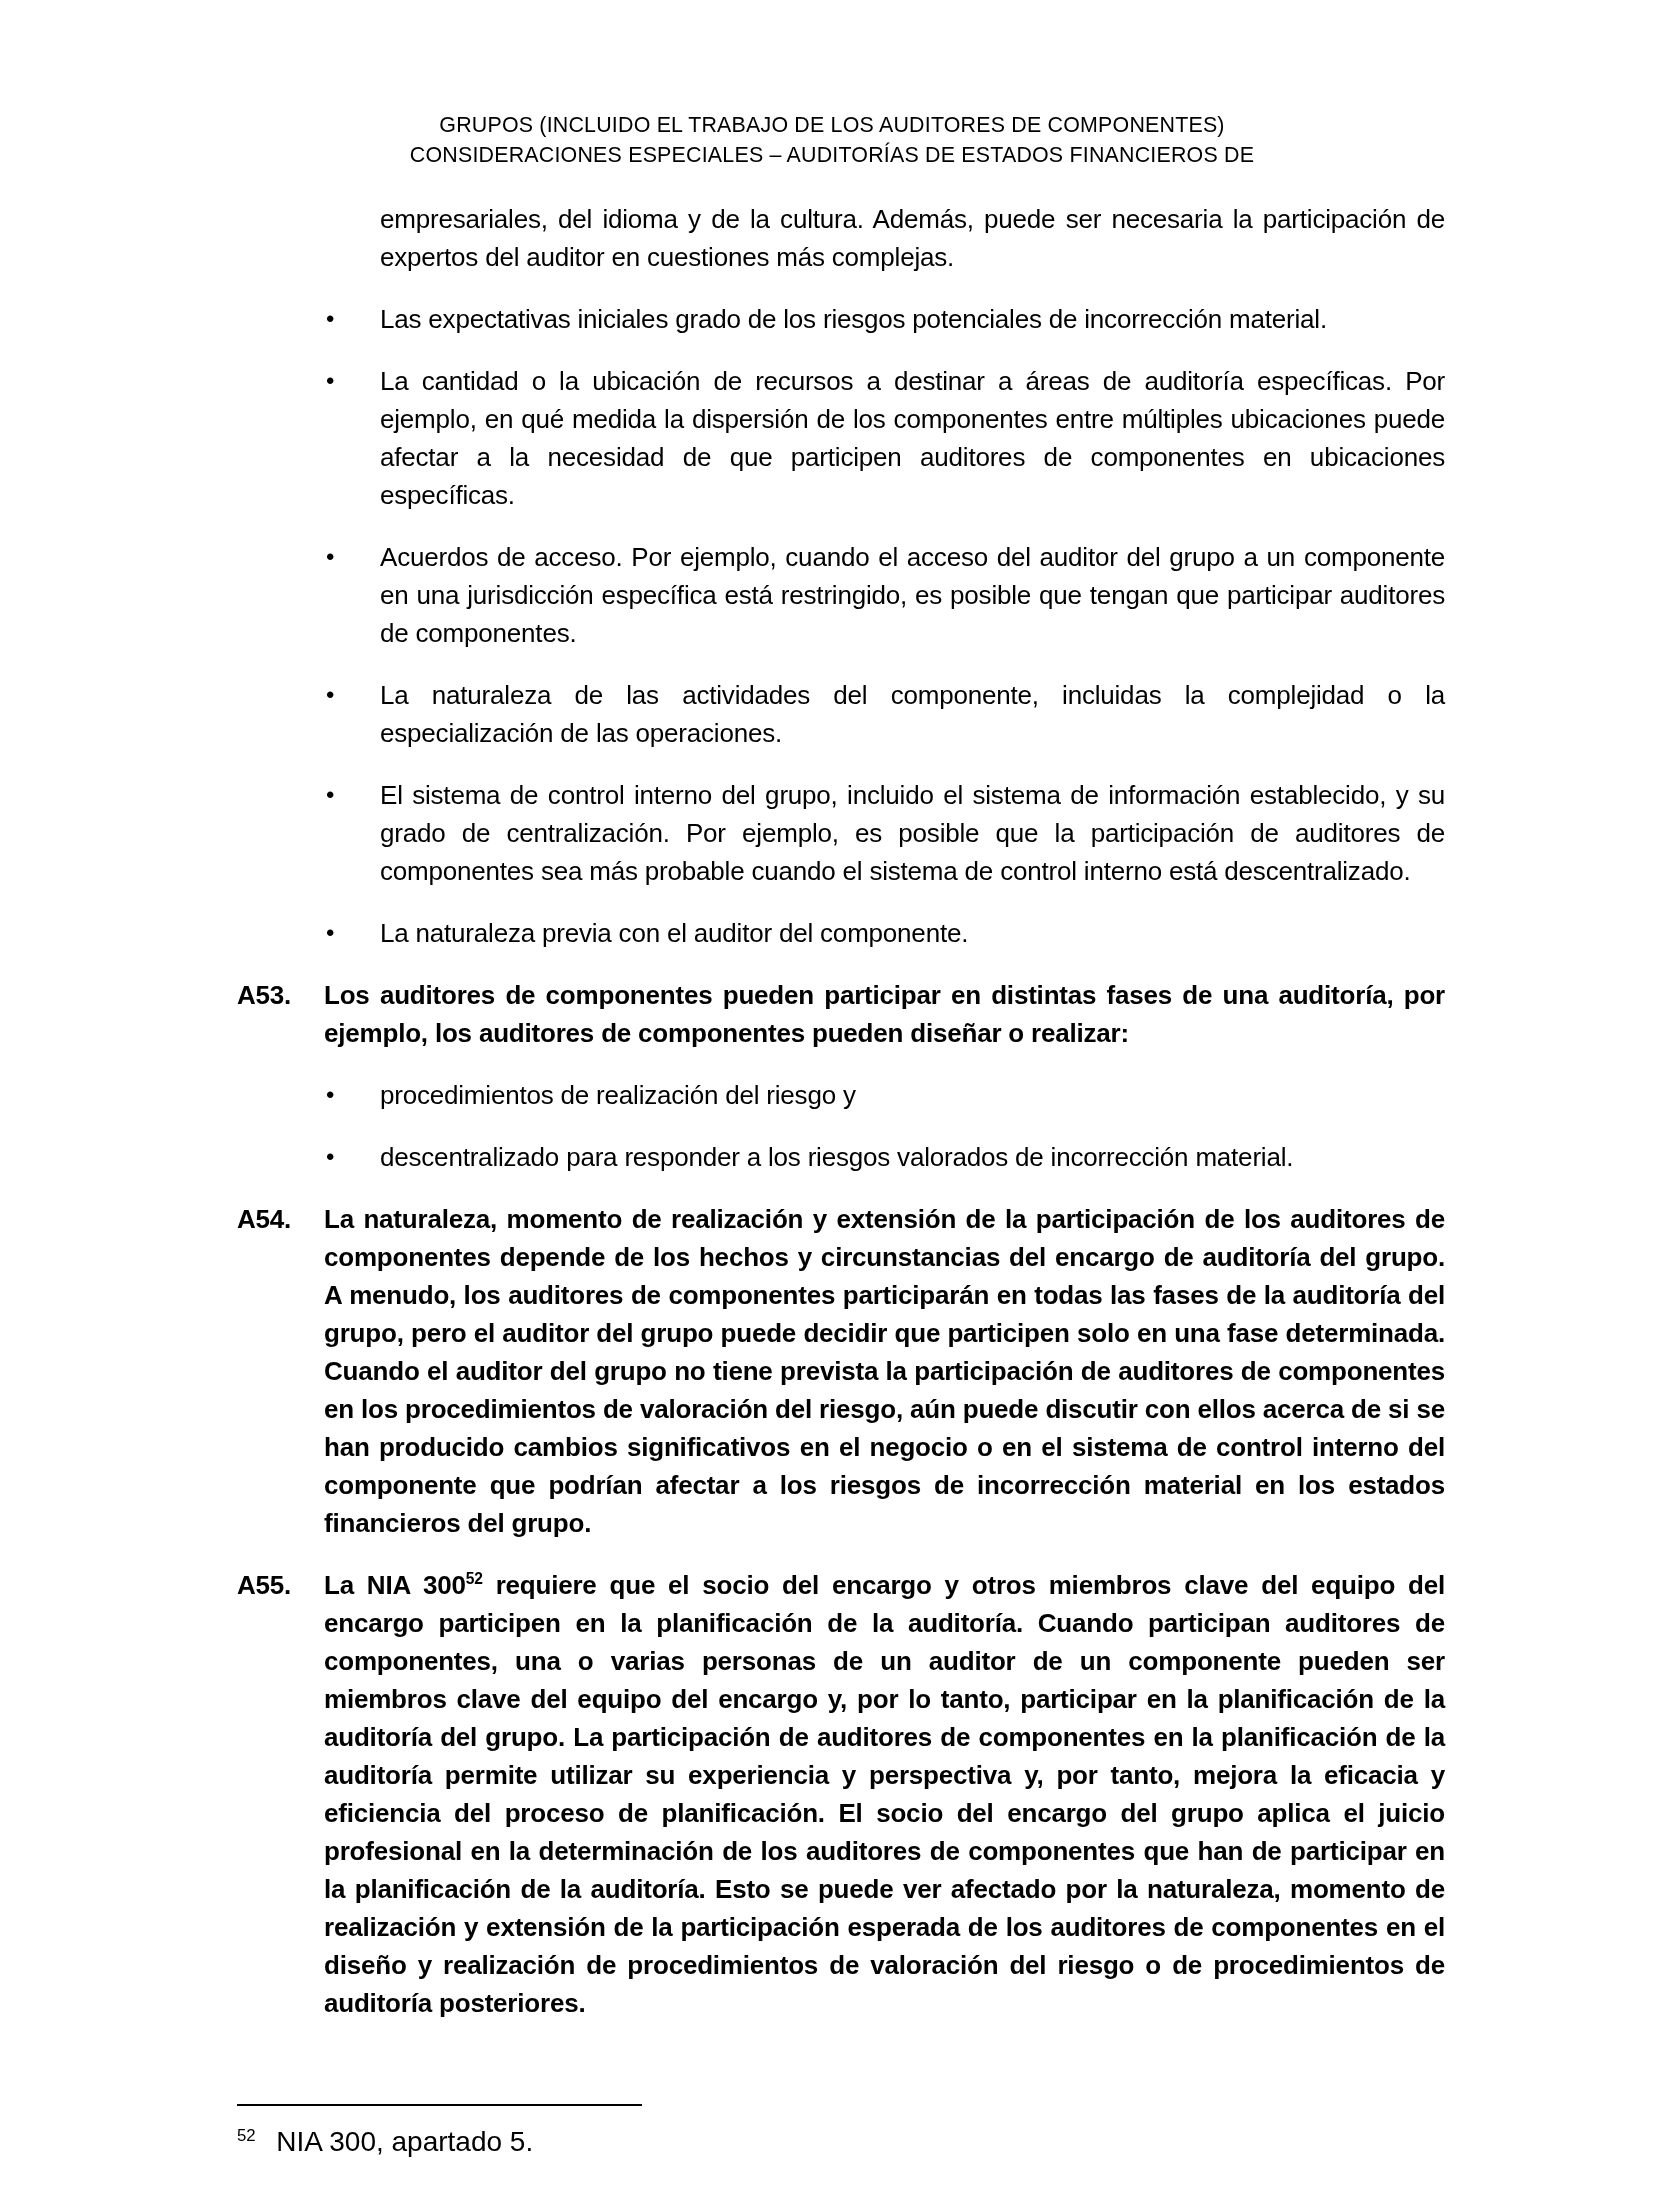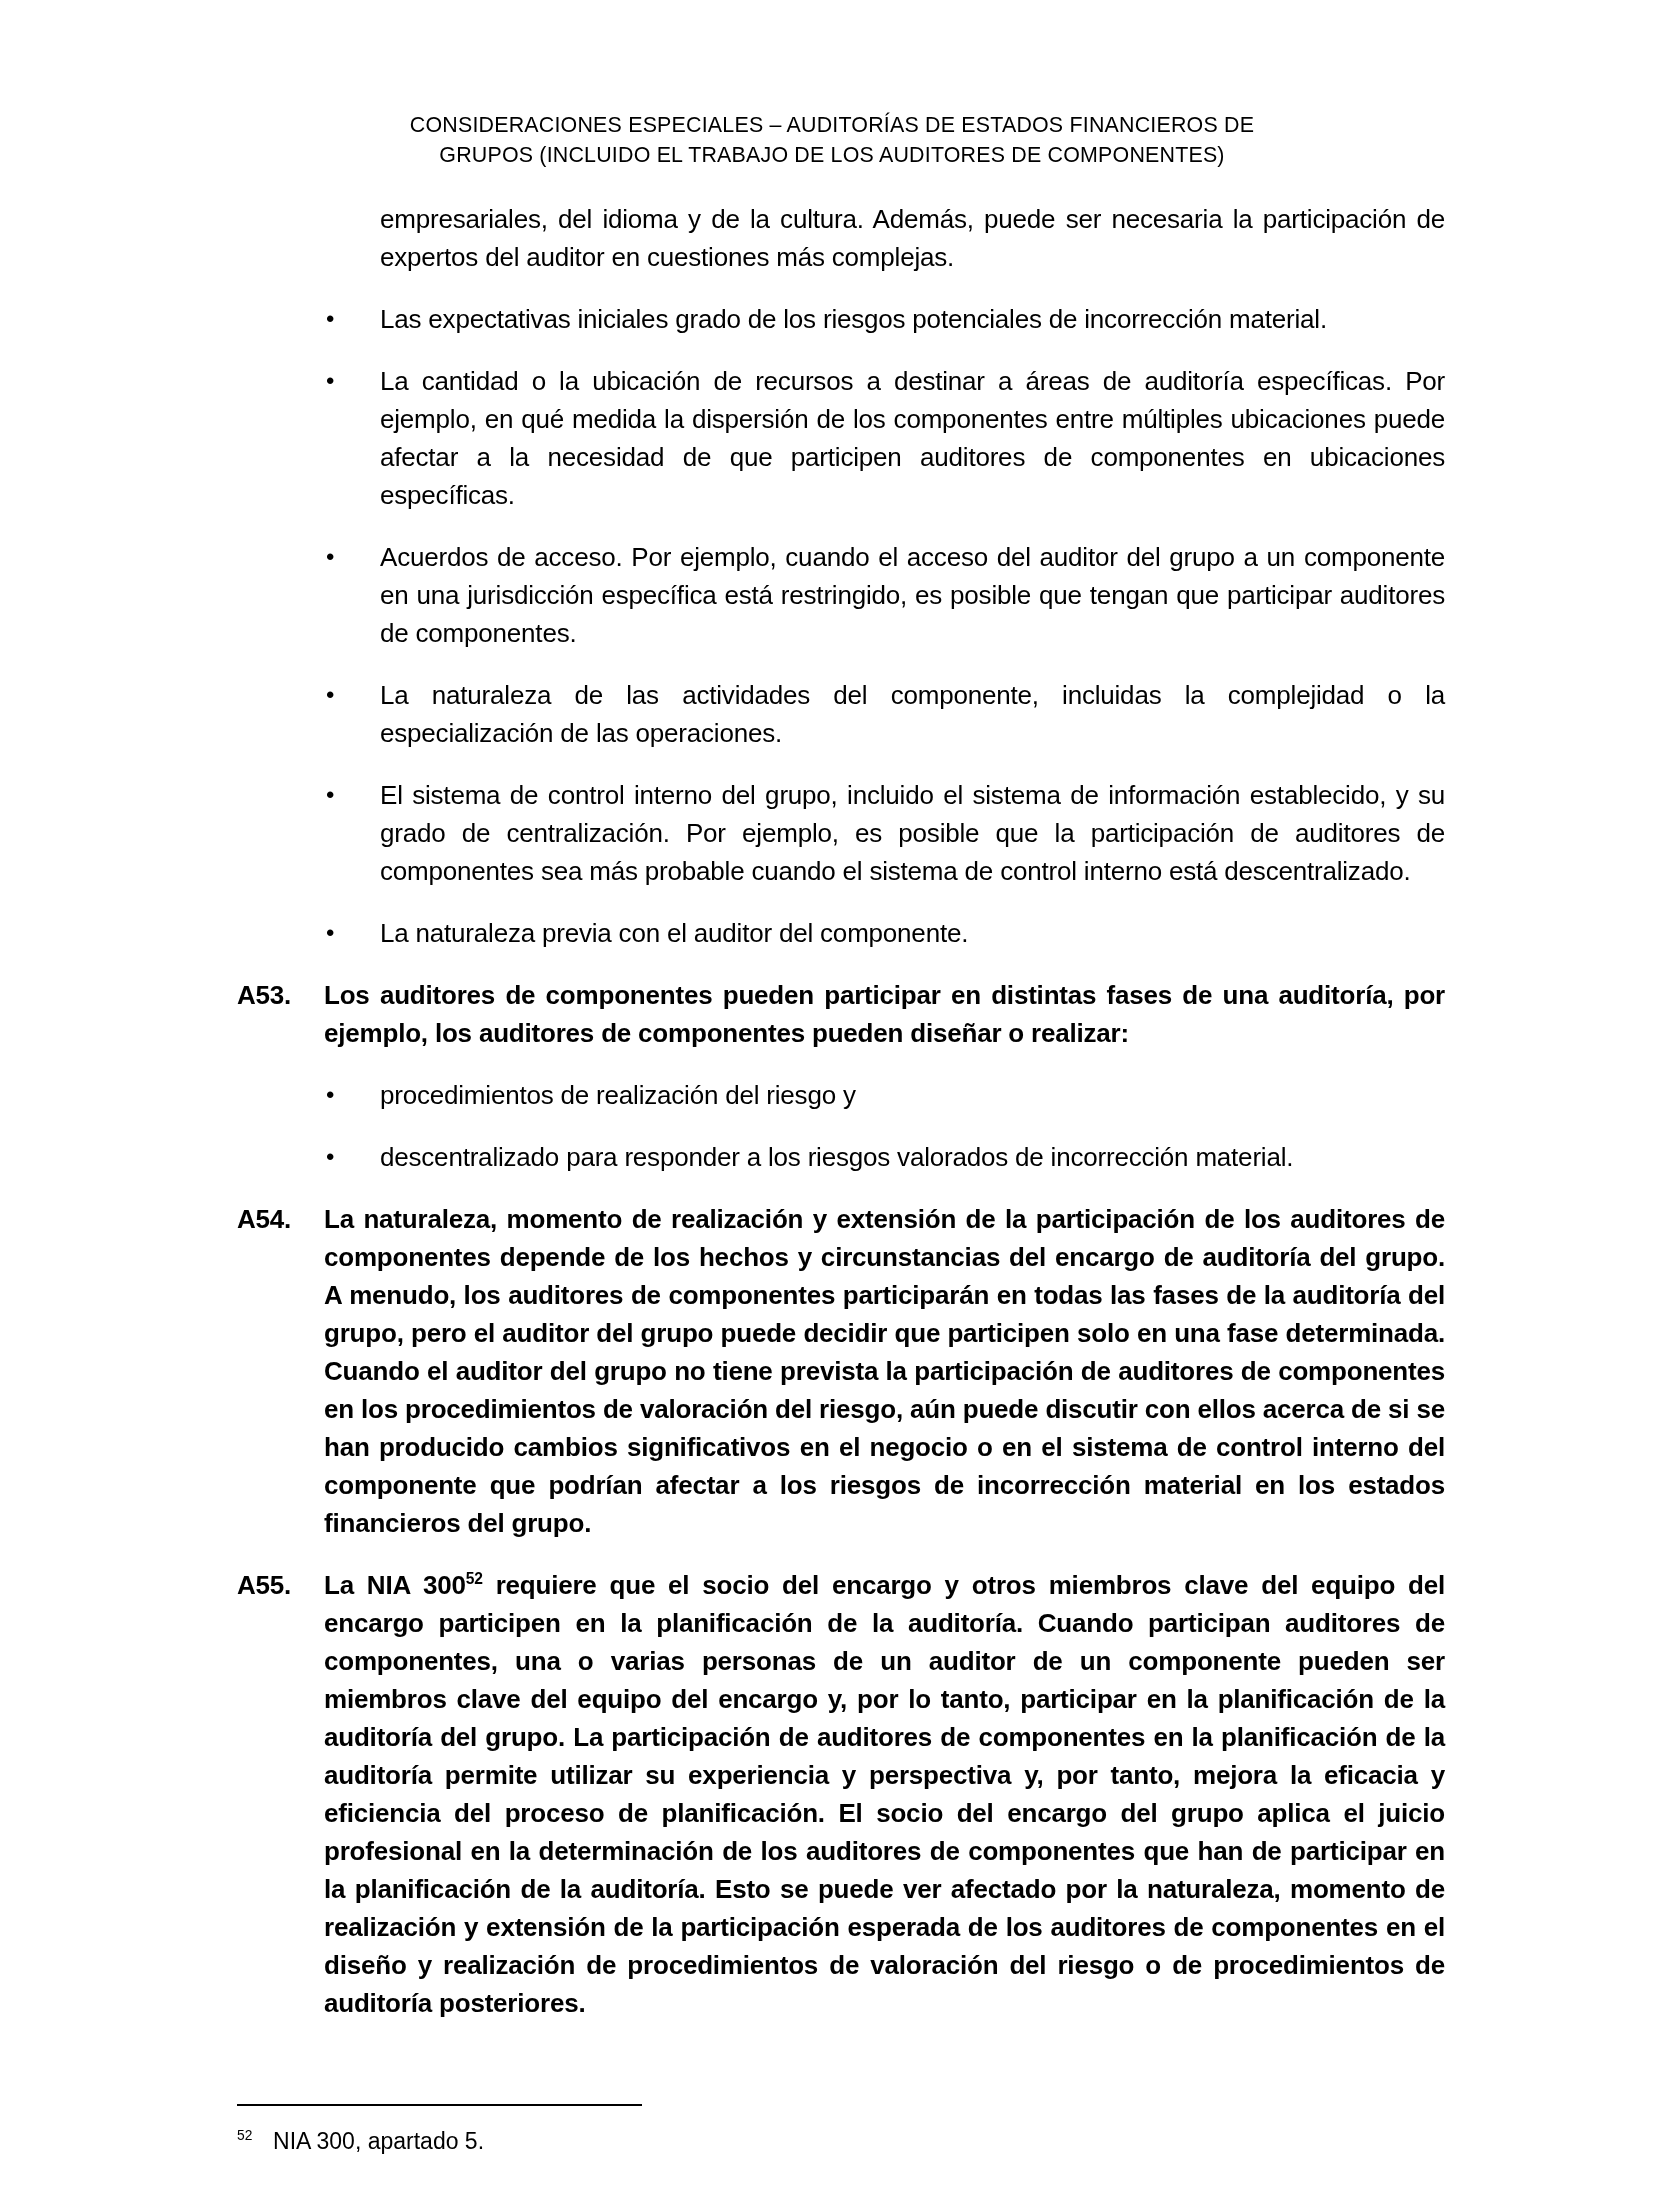--- a/index.html
+++ b/index.html
@@ -64,38 +64,38 @@
     top: 2104px;
     width: 1208px;
   }
   .fn-rule {
     width: 405px;
     height: 2.4px;
     background: #000000;
   }
   .fn-line {
     margin-top: 20.7px;
-    font-size: 23px;
+    font-size: 28px;
     line-height: 29px;
   }
   .fn-marker {
     font-size: 60%;
     line-height: 0;
     vertical-align: super;
     margin-right: 20.7px;
   }
 </style>
 </head>
 <body>
 
 <div class="page">
 
   <div class="header">
+    <div>GRUPOS (INCLUIDO EL TRABAJO DE LOS AUDITORES DE COMPONENTES)</div>
     <div>CONSIDERACIONES ESPECIALES – AUDITORÍAS DE ESTADOS FINANCIEROS DE</div>
-    <div>GRUPOS (INCLUIDO EL TRABAJO DE LOS AUDITORES DE COMPONENTES)</div>
   </div>
 
   <div class="content">
 
     <p class="block p-cont">empresariales, del idioma y de la cultura. Además, puede ser necesaria la participación de expertos del auditor en cuestiones más complejas.</p>
 
     <div class="block bullet-row">
       <span class="bullet-dot">•</span>
       <span class="bullet-text">Las expectativas iniciales grado de los riesgos potenciales de incorrección material.</span>
     </div>

